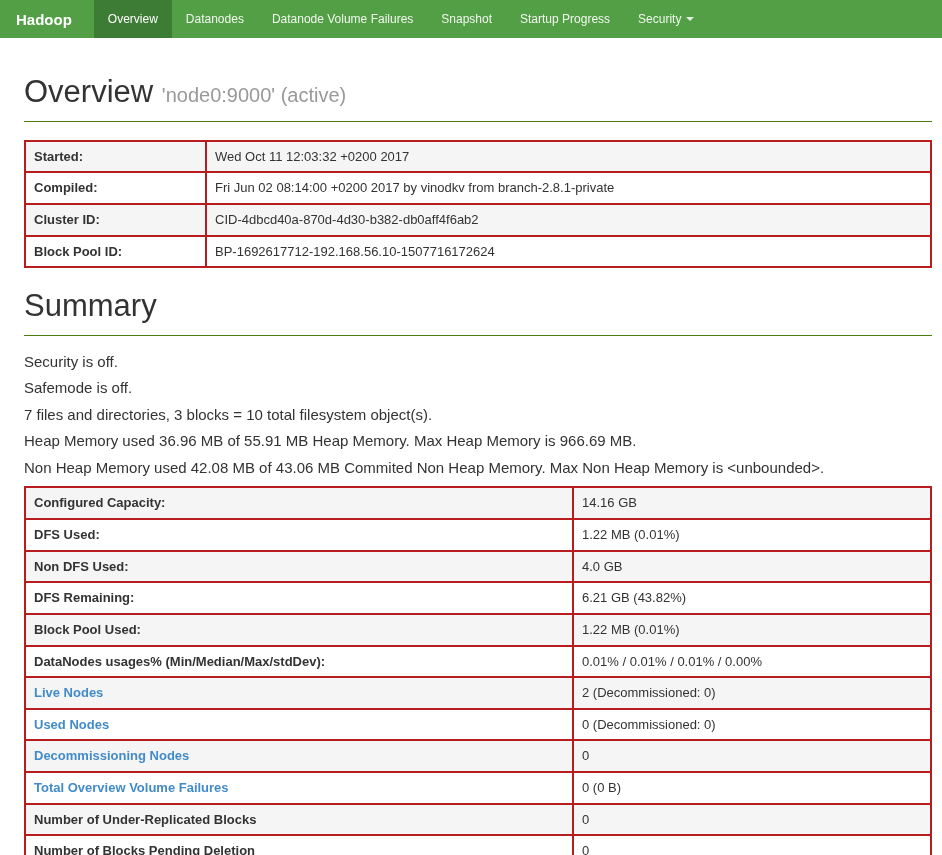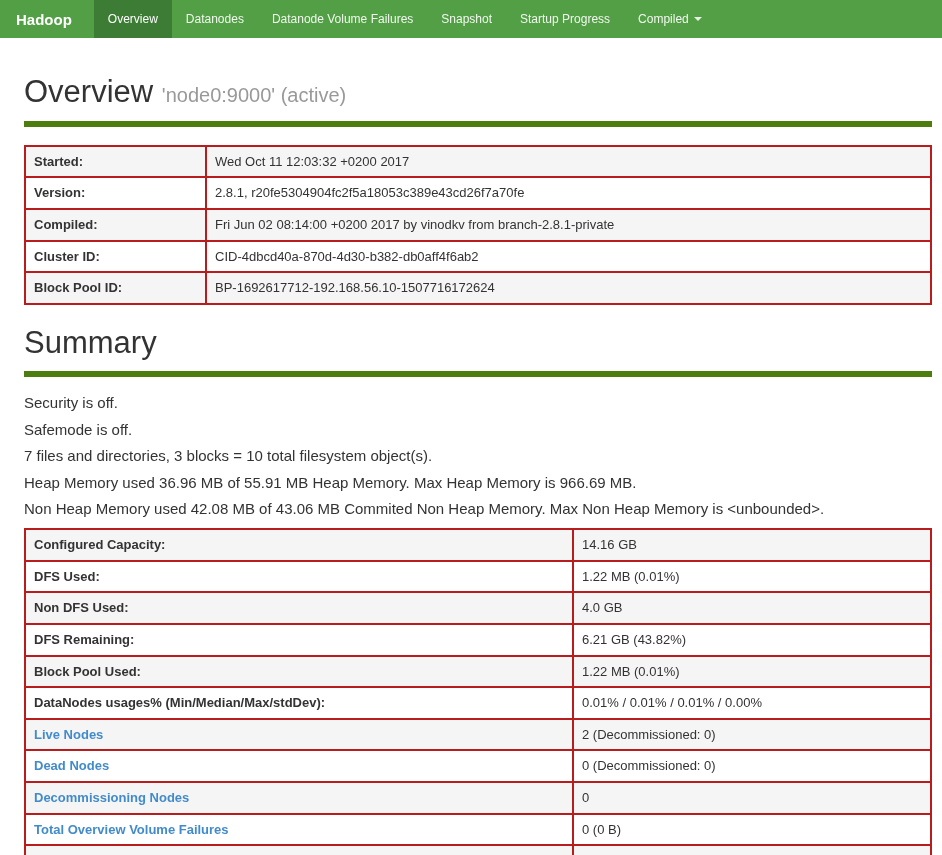--- a/index.html
+++ b/index.html
@@ -51,21 +51,21 @@
     border-top: 4px solid rgba(255,255,255,0.85);
     border-left: 4px solid transparent;
     border-right: 4px solid transparent;
   }
 
   
   .container { padding: 36px 10px 0 24px; }
 
   .page-header {
     padding-bottom: 11px;
-    border-bottom: 6px solid #4d7c0f;
+    border-bottom: 1px solid #4d7c0f;
     margin-bottom: 18px;
   }
   .page-header.summary-header { }
   h1 {
     font-size: 31px;
     font-weight: normal;
     color: #333;
     line-height: 1.15;
   }
   h1 small {
@@ -113,43 +113,39 @@
 <body>
 
 <nav class="navbar">
   <a class="brand">Hadoop</a>
   <a class="nav-item active">Overview</a>
   <a class="nav-item">Datanodes</a>
   <a class="nav-item">Datanode Volume Failures</a>
   <a class="nav-item">Snapshot</a>
   <a class="nav-item">Startup Progress</a>
   <a class="nav-item">
-    <span>Compiled</span>
+    <span>Security</span>
     <span class="caret"></span>
   </a>
 </nav>
 
 <div class="container">
 
   <div class="page-header">
     <h1>
       <span>Overview</span>
       <small>'node0:9000' (active)</small>
     </h1>
   </div>
 
   <table>
     <tbody>
       <tr>
         <th class="col-narrow">Started:</th>
         <td>Wed Oct 11 12:03:32 +0200 2017</td>
-      </tr>
-      <tr>
-        <th class="col-narrow">Version:</th>
-        <td>2.8.1, r20fe5304904fc2f5a18053c389e43cd26f7a70fe</td>
       </tr>
       <tr>
         <th class="col-narrow">Compiled:</th>
         <td>Fri Jun 02 08:14:00 +0200 2017 by vinodkv from branch-2.8.1-private</td>
       </tr>
       <tr>
         <th class="col-narrow">Cluster ID:</th>
         <td>CID-4dbcd40a-870d-4d30-b382-db0aff4f6ab2</td>
       </tr>
       <tr>
@@ -198,21 +194,21 @@
         <td>0.01% / 0.01% / 0.01% / 0.00%</td>
       </tr>
       <tr>
         <th class="col-wide">
           <a class="cell-link">Live Nodes</a>
         </th>
         <td>2 (Decommissioned: 0)</td>
       </tr>
       <tr>
         <th class="col-wide">
-          <a class="cell-link">Dead Nodes</a>
+          <a class="cell-link">Used Nodes</a>
         </th>
         <td>0 (Decommissioned: 0)</td>
       </tr>
       <tr>
         <th class="col-wide">
           <a class="cell-link">Decommissioning Nodes</a>
         </th>
         <td>0</td>
       </tr>
       <tr>

